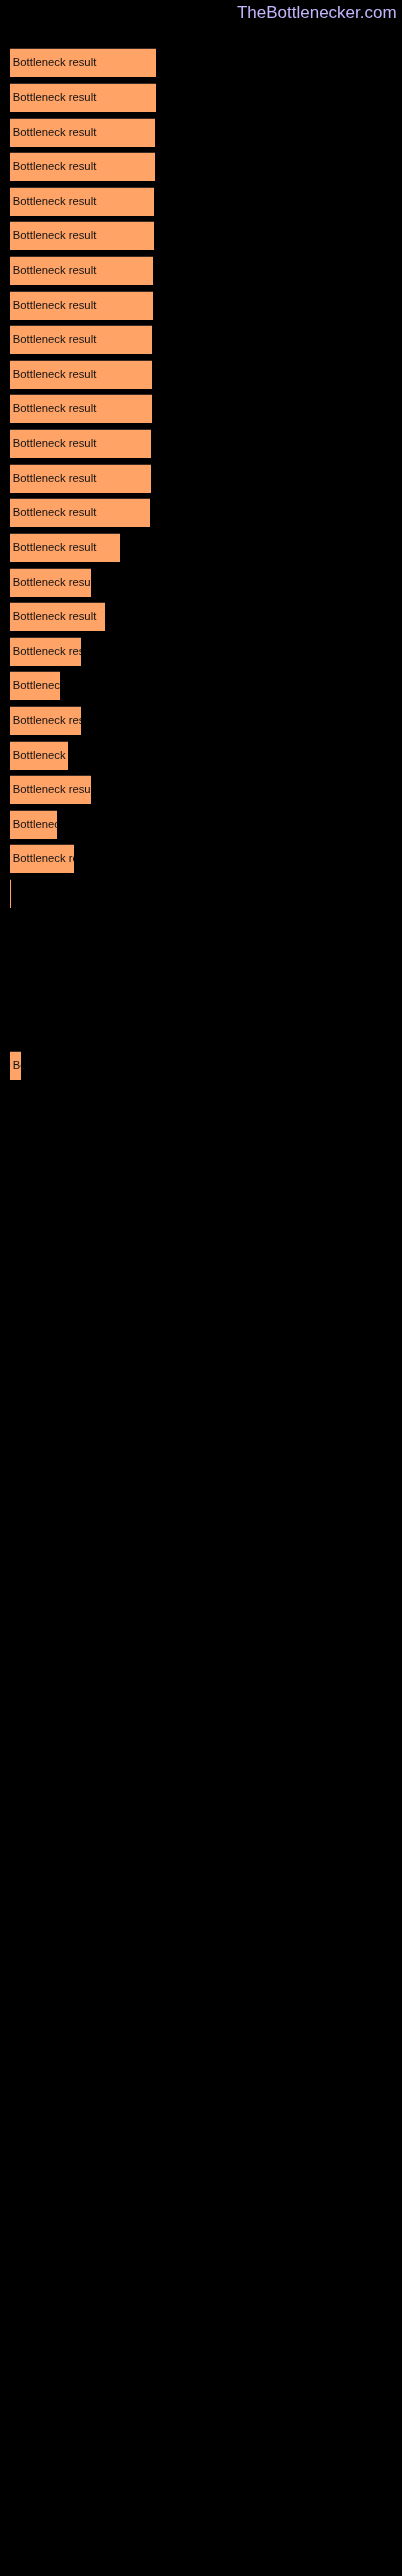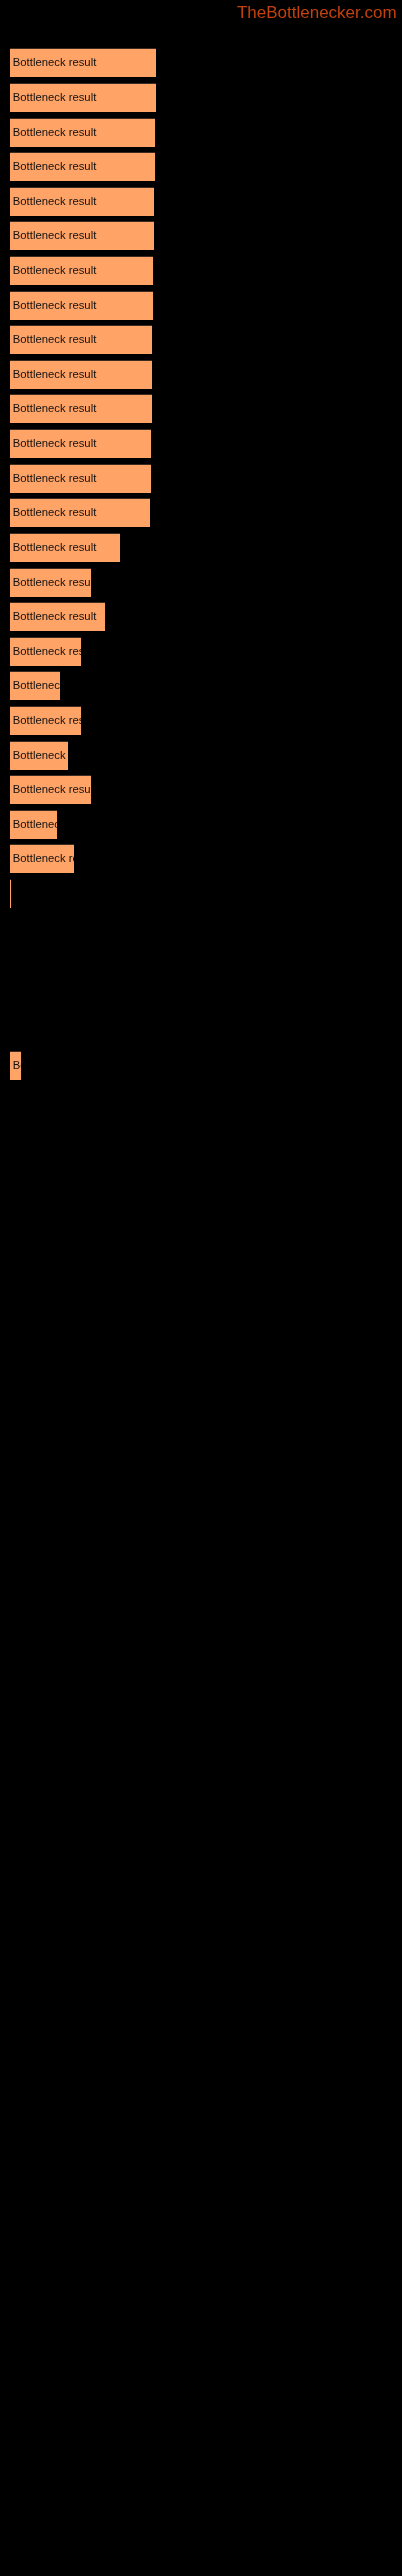--- a/index.html
+++ b/index.html
@@ -22,21 +22,21 @@
     height: 2576px;
     background: #000000;
   }
   #site-title {
     position: absolute;
     right: 6.4px;
     top: 1.6px;
     font-family: "Liberation Sans", sans-serif;
     font-size: 17px;
     line-height: 21px;
-    color: #c2410c;
+    color: #c4b5fd;
     letter-spacing: 0px;
     white-space: nowrap;
     text-align: right;
   }
   #chart {
     position: absolute;
     left: 8px;
     top: 0;
     width: 403px;
     height: 2576px;

